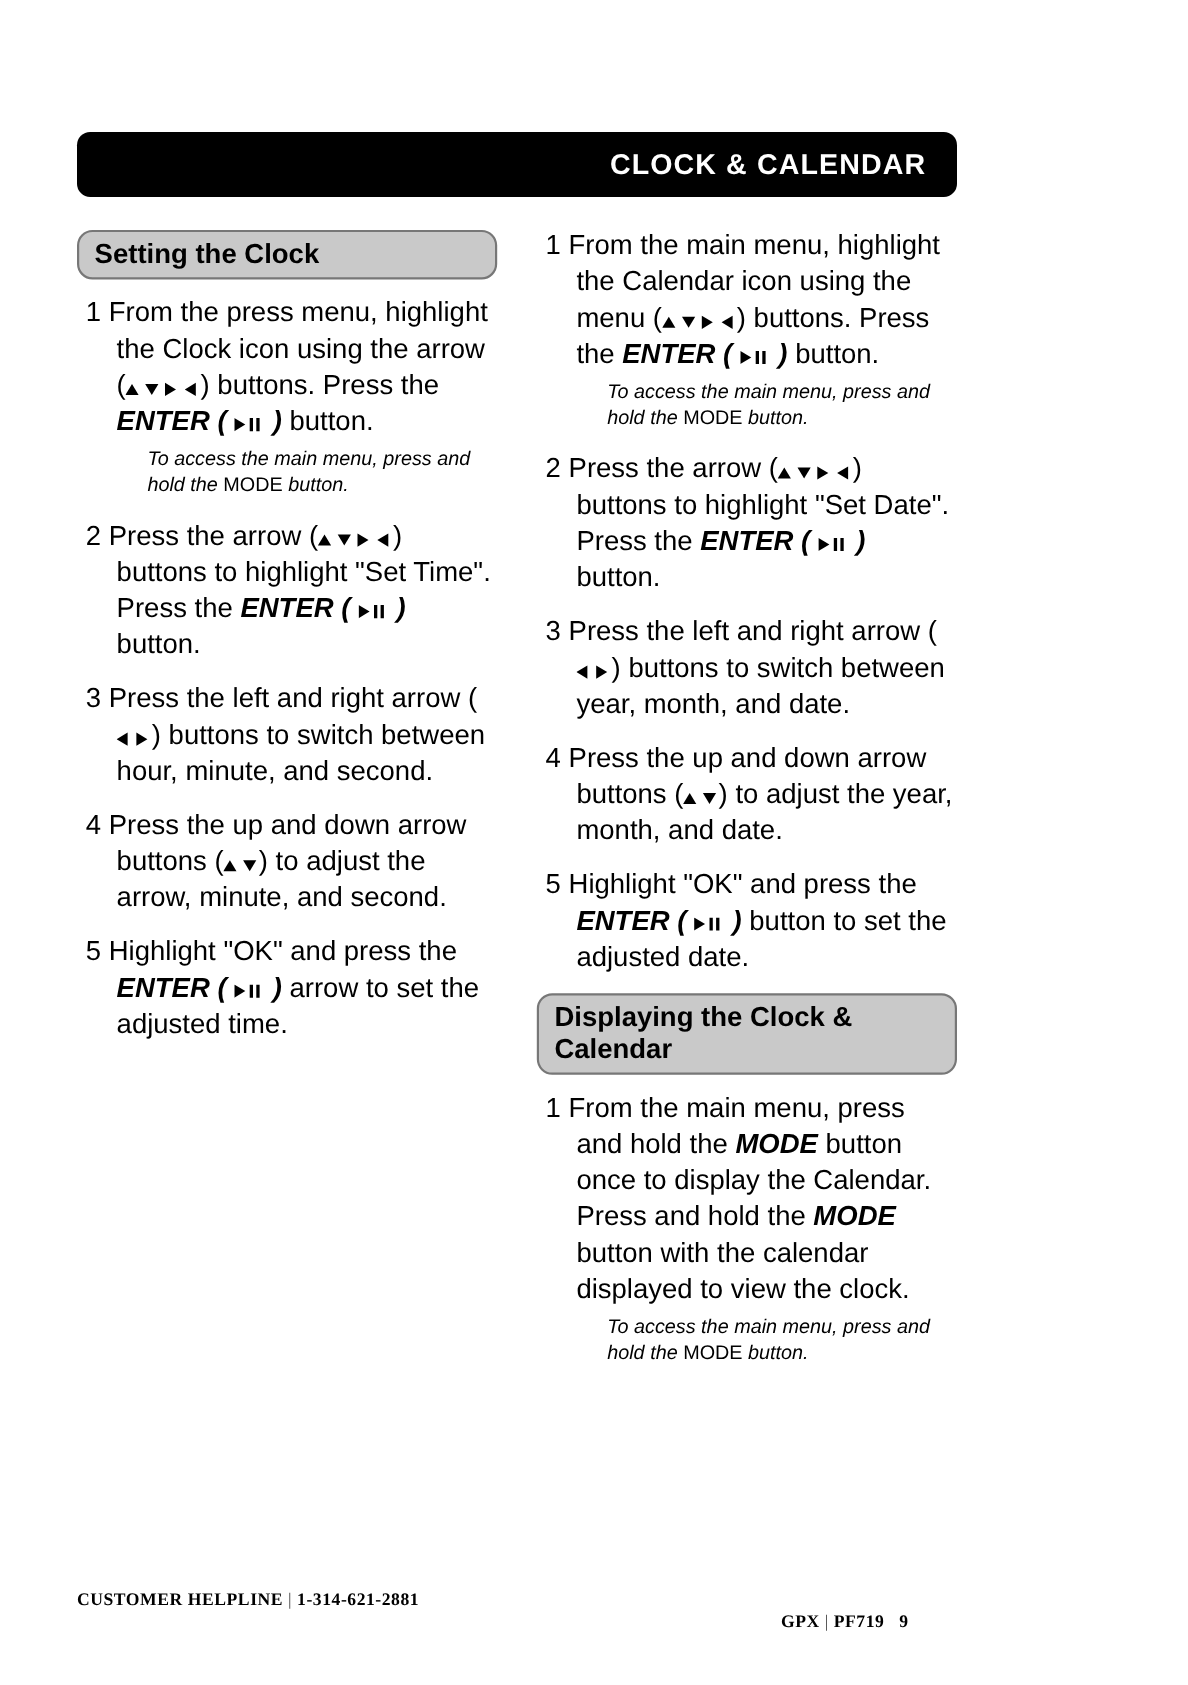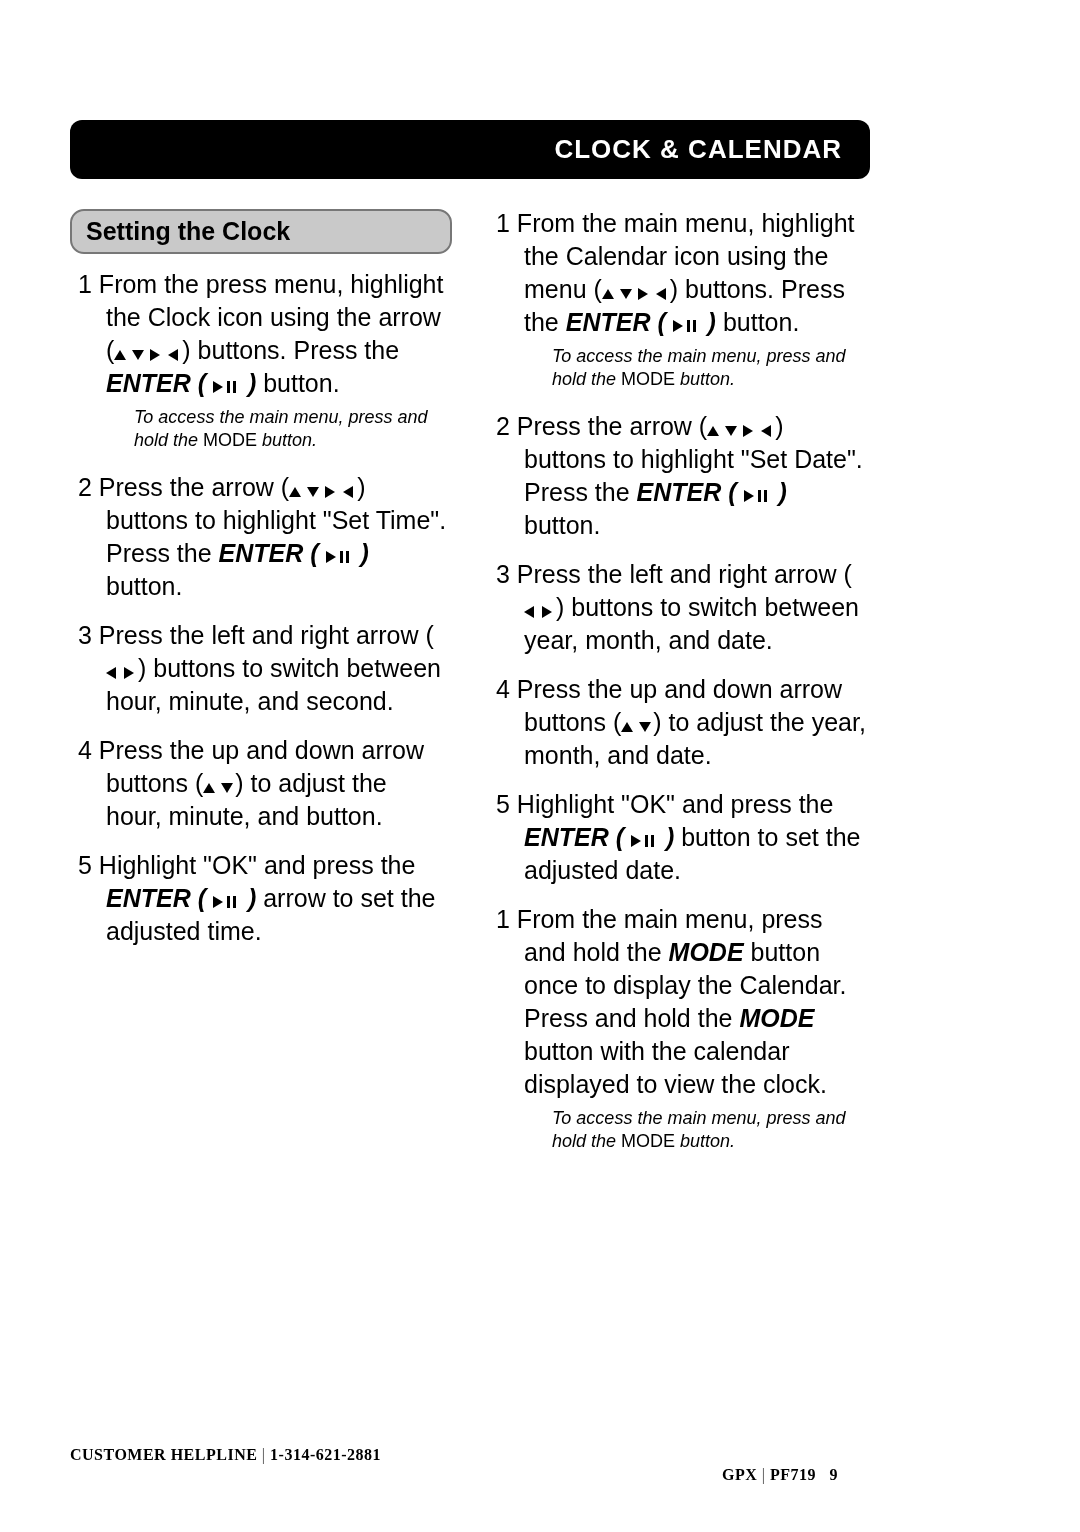--- a/index.html
+++ b/index.html
@@ -15,21 +15,21 @@
   .section-head {
     background: #c9c9c9; border: 2px solid #777; border-radius: 14px;
     padding: 6px 14px; font-weight: bold; font-size: 25px; margin: 12px 0 14px 0;
   }
   ol { list-style: none; counter-reset: step; padding: 0 4px 0 8px; }
   ol > li { counter-increment: step; font-size: 25px; line-height: 1.32;
             margin: 10px 0 16px 0; padding-left: 28px; text-indent: -28px; }
   ol > li::before { content: counter(step) " "; }
   .tip { font-style: italic; margin: 6px 0 18px 28px; font-size: 18px; line-height: 1.3; }
   .b { font-weight: bold; font-style: italic; }
-  .footer { position: absolute; bottom: 48px; left: 70px; right: 64px;
+  .footer { position: absolute; bottom: 48px; left: 70px; right: 76px;
             display: flex; justify-content: space-between;
             font-size: 16px; letter-spacing: 0.5px; font-family: Georgia, 'Times New Roman', serif; }
   .footer .left { font-weight: bold; }
   .footer .right { font-weight: bold; margin-top: 20px; }
   .thin { font-weight: normal; color: #444; }
   
   svg.arrows { display: inline; vertical-align: -3px; }
   svg.enter { display: inline; vertical-align: -2px; }
 </style>
 </head>
@@ -95,21 +95,21 @@
         <li>
           <span>Press the left and right arrow (</span><svg class="arrows" width="32" height="14">
               <use href="#arr-left" x="0" y="1"></use>
               <use href="#arr-right" x="18" y="1"></use>
             </svg><span>) buttons to switch between hour, minute, and second.</span>
         </li>
         <li>
           <span>Press the up and down arrow buttons (</span><svg class="arrows" width="32" height="14">
               <use href="#arr-up" x="0" y="2"></use>
               <use href="#arr-down" x="18" y="2"></use>
-            </svg><span>) to adjust the hour, minute, and button.</span>
+            </svg><span>) to adjust the arrow, minute, and second.</span>
         </li>
         <li>
           <span>Highlight "OK" and press the </span><span class="b">ENTER ( </span><svg class="enter" width="28" height="13">
               <use href="#play" x="0" y="0"></use>
               <use href="#pause" x="14" y="0"></use>
             </svg><span class="b"> ) </span><span>arrow to set the adjusted time.</span>
         </li>
       </ol>
     </div>
 
@@ -151,20 +151,21 @@
             </svg><span>) to adjust the year, month, and date.</span>
         </li>
         <li>
           <span>Highlight "OK" and press the </span><span class="b">ENTER ( </span><svg class="enter" width="28" height="13">
               <use href="#play" x="0" y="0"></use>
               <use href="#pause" x="14" y="0"></use>
             </svg><span class="b"> ) </span><span>button to set the adjusted date.</span>
         </li>
       </ol>
 
+      <div class="section-head">Displaying the Clock &amp; Calendar</div>
       <ol>
         <li>
           <span>From the main menu, press and hold the </span><span class="b">MODE</span><span> button once to display the Calendar. Press and hold the </span><span class="b">MODE</span><span> button with the calendar displayed to view the clock.</span>
           <div class="tip" style="text-indent:0"><span>To access the main menu, press and hold the </span><span style="font-style:normal">MODE</span><span> button.</span></div>
         </li>
       </ol>
     </div>
   </div>
 
   <div class="footer">

